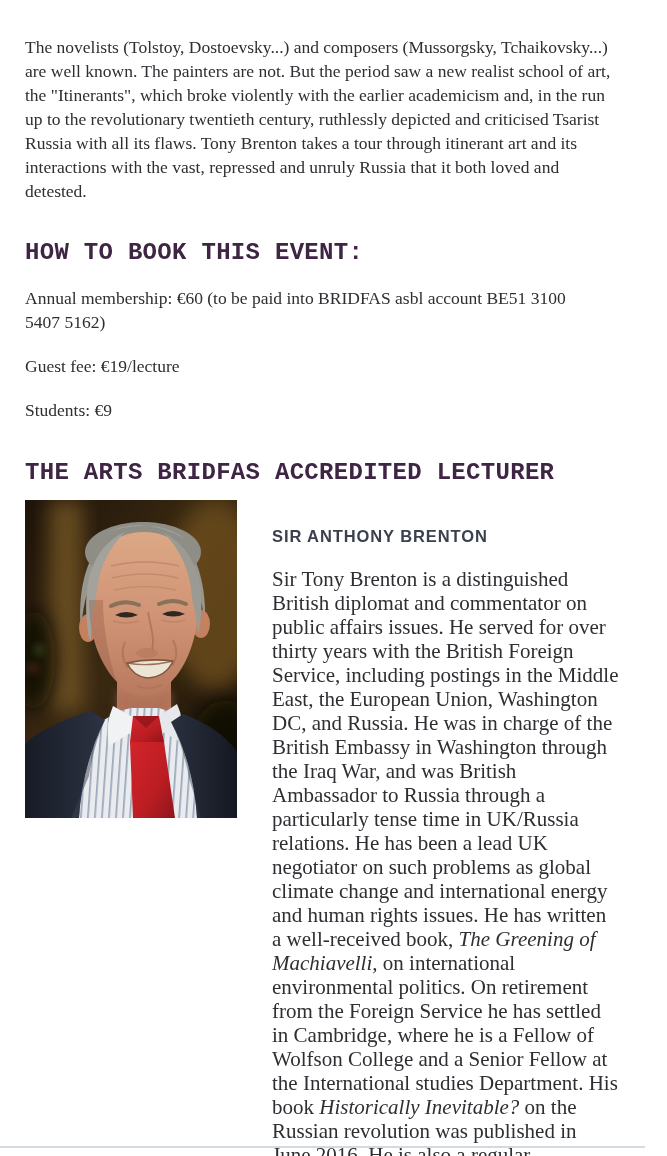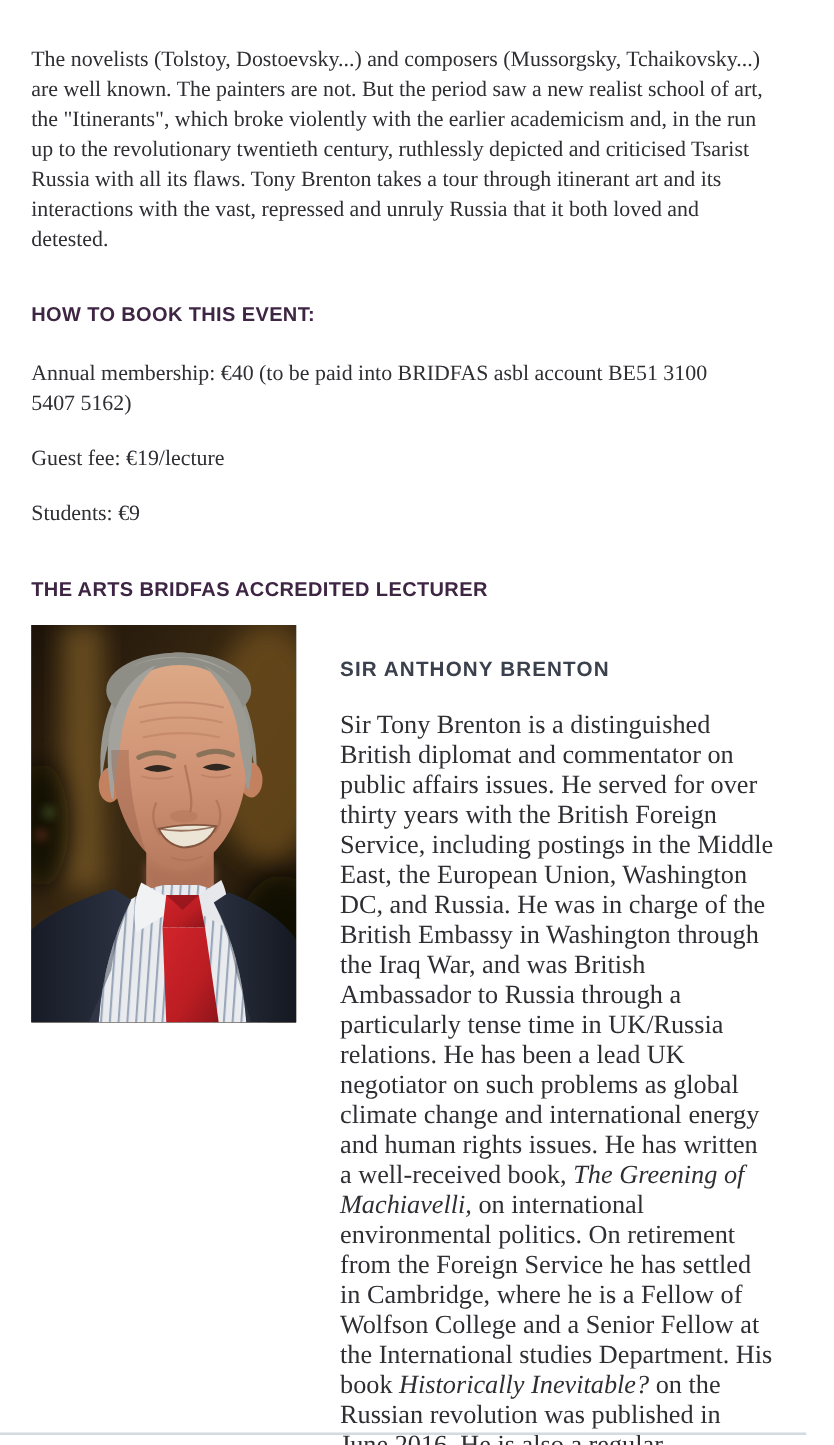--- a/index.html
+++ b/index.html
@@ -15,23 +15,23 @@
     padding: 35px 25px 16px 25px;
     overflow: hidden;
     position: relative;
   }
   p.body-text {
     margin: 0;
     font-size: 17.5px;
     line-height: 24px;
   }
   h2.section-heading {
-    font-family: Liberation Sans, sans-serif;
+    font-family: Liberation Mono, monospace;
     font-weight: bold;
-    font-size: 16px;
+    font-size: 24px;
     line-height: 26px;
     letter-spacing: 0.3px;
     color: #3e2543;
     margin: 37px 0 0 0;
   }
   .booking p.body-text { margin-top: 20px; }
   .booking p.booking-first { max-width: 560px; }
   h2.lecturer-heading { margin-top: 38px; }
   .media-row {
     display: flex;
@@ -73,21 +73,21 @@
 </style>
 </head>
 <body>
 
 <div class="page">
 
   <p class="body-text">The novelists (Tolstoy, Dostoevsky...) and composers (Mussorgsky, Tchaikovsky...) are well known. The painters are not. But the period saw a new realist school of art, the "Itinerants", which broke violently with the earlier academicism and, in the run up to the revolutionary twentieth century, ruthlessly depicted and criticised Tsarist Russia with all its flaws. Tony Brenton takes a tour through itinerant art and its interactions with the vast, repressed and unruly Russia that it both loved and detested.</p>
 
   <div class="booking">
     <h2 class="section-heading">HOW TO BOOK THIS EVENT:</h2>
-    <p class="body-text booking-first">Annual membership: €40 (to be paid into BRIDFAS asbl account BE51 3100 5407 5162)</p>
+    <p class="body-text booking-first">Annual membership: €60 (to be paid into BRIDFAS asbl account BE51 3100 5407 5162)</p>
     <p class="body-text">Guest fee: €19/lecture</p>
     <p class="body-text">Students: €9</p>
   </div>
 
   <div class="lecturer">
     <h2 class="section-heading lecturer-heading">THE ARTS BRIDFAS ACCREDITED LECTURER</h2>
 
     <div class="media-row">
 
       <div class="photo-box">

